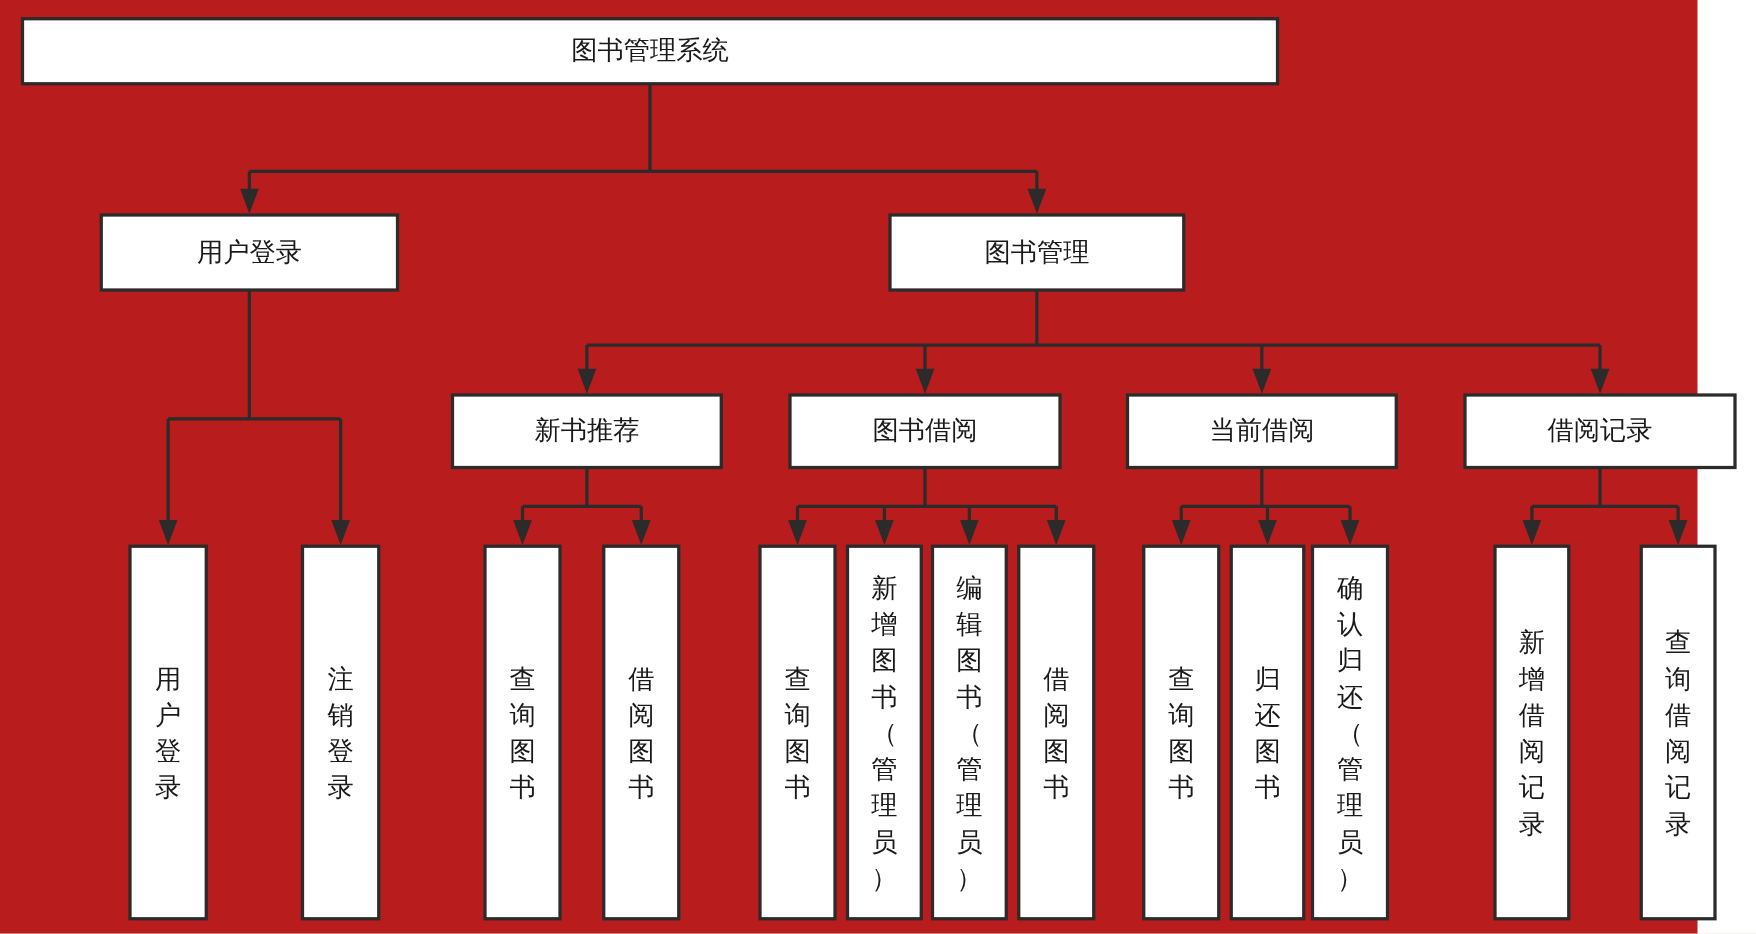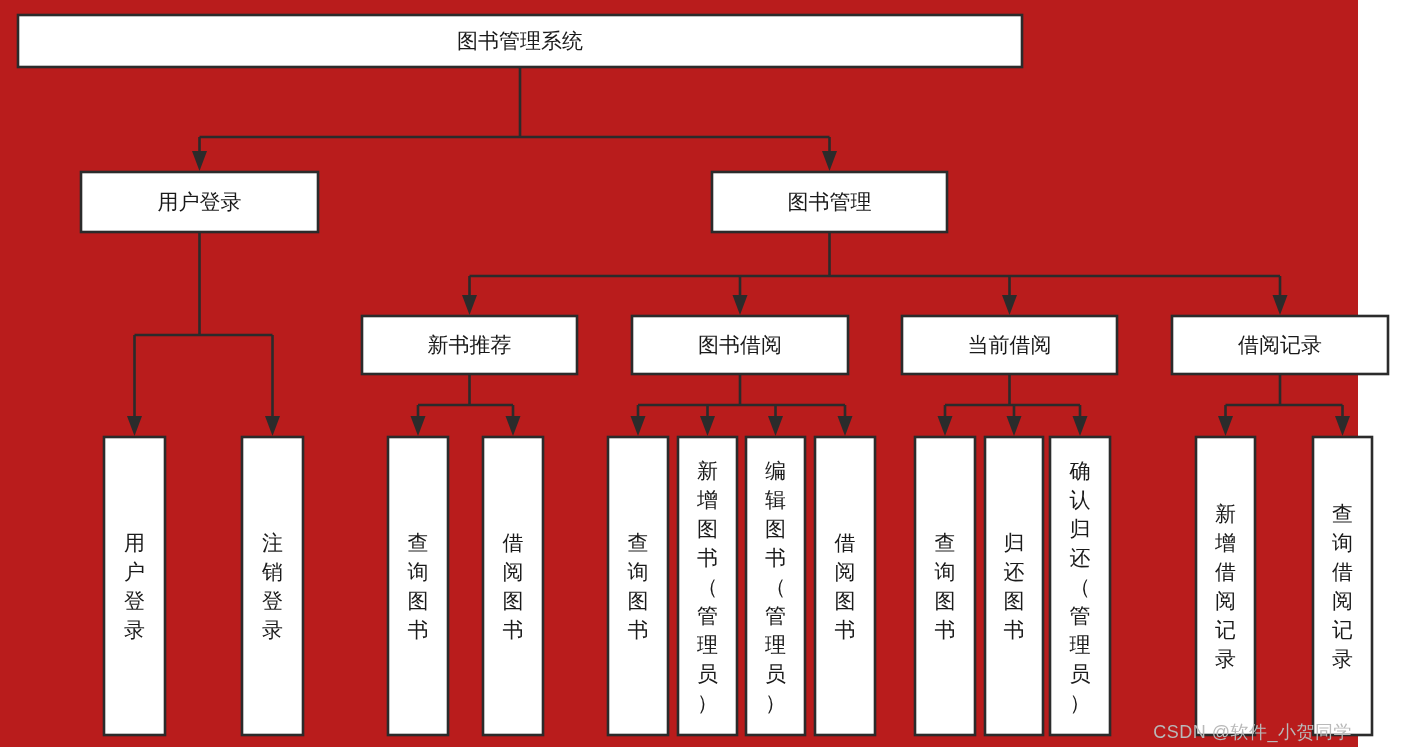--- a/index.html
+++ b/index.html
@@ -203,15 +203,14 @@
           <rect x="1196" y="437" width="59" height="298" class="node-box"></rect>
           <text class="node-label-v" x="1225.5" y="521"><tspan x="1225.5" dy="0">新</tspan><tspan x="1225.5" dy="29">增</tspan><tspan x="1225.5" dy="29">借</tspan><tspan x="1225.5" dy="29">阅</tspan><tspan x="1225.5" dy="29">记</tspan><tspan x="1225.5" dy="29">录</tspan></text>
         </g>
         <g>
           <rect x="1313" y="437" width="59" height="298" class="node-box"></rect>
           <text class="node-label-v" x="1342.5" y="521"><tspan x="1342.5" dy="0">查</tspan><tspan x="1342.5" dy="29">询</tspan><tspan x="1342.5" dy="29">借</tspan><tspan x="1342.5" dy="29">阅</tspan><tspan x="1342.5" dy="29">记</tspan><tspan x="1342.5" dy="29">录</tspan></text>
         </g>
       </g>
   </svg>
 
-  <div class="watermark">CSDN @软件_小贺同学</div>
 
 </div>
 
 </body></html>

